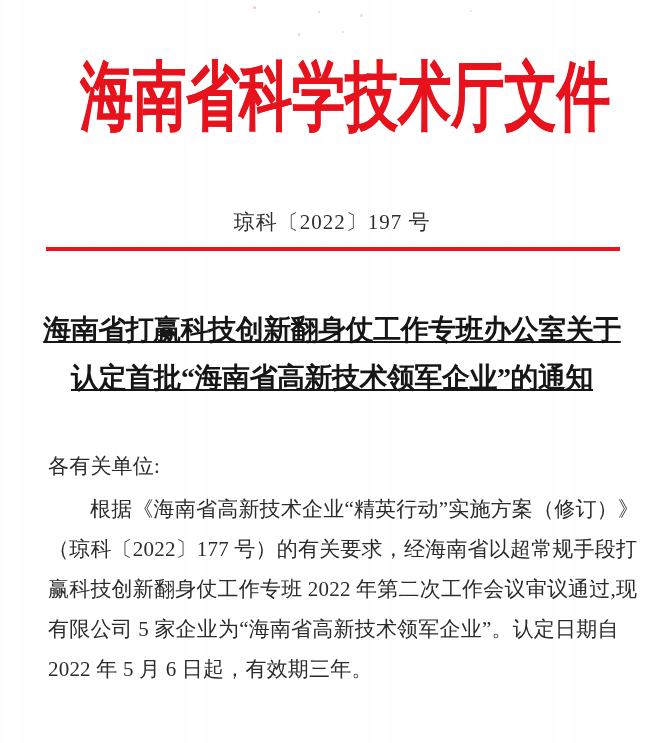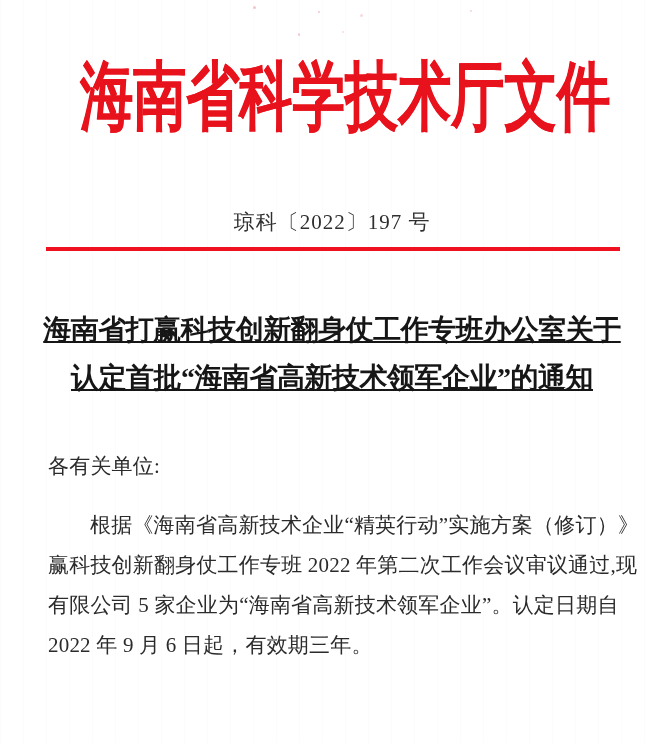--- a/index.html
+++ b/index.html
@@ -98,21 +98,21 @@
     position: absolute;
     top: 446px;
     left: 48px;
     width: 578px;
     font-size: 21px;
     line-height: 40px;
     color: #2b2b2b;
     letter-spacing: 0.2px;
   }
   .body-text .salutation {
-    margin-bottom: 19px;
+    margin-bottom: 3px;
   }
   .body-text .indent {
     text-indent: 2em;
   }
   .body-line { white-space: nowrap; }
 </style>
 </head>
 <body>
 
 <div class="page">
@@ -133,18 +133,19 @@
   <div class="red-divider"></div>
 
   <div class="notice-title">
     <div>海南省打赢科技创新翻身仗工作专班办公室关于</div>
     <div>认定首批“海南省高新技术领军企业”的通知</div>
   </div>
 
   <div class="body-text">
     <div class="body-line salutation">各有关单位:</div>
     <div class="body-line indent">根据《海南省高新技术企业“精英行动”实施方案（修订）》</div>
+    <div class="body-line">（琼科〔2022〕177 号）的有关要求，经海南省以超常规手段打</div>
     <div class="body-line">赢科技创新翻身仗工作专班 2022 年第二次工作会议审议通过,现</div>
     <div class="body-line">有限公司 5 家企业为“海南省高新技术领军企业”。认定日期自</div>
-    <div class="body-line">2022 年 9 月 6 日起，有效期三年。</div>
+    <div class="body-line">2022 年 5 月 6 日起，有效期三年。</div>
   </div>
 
 </div>
 
 </body></html>

